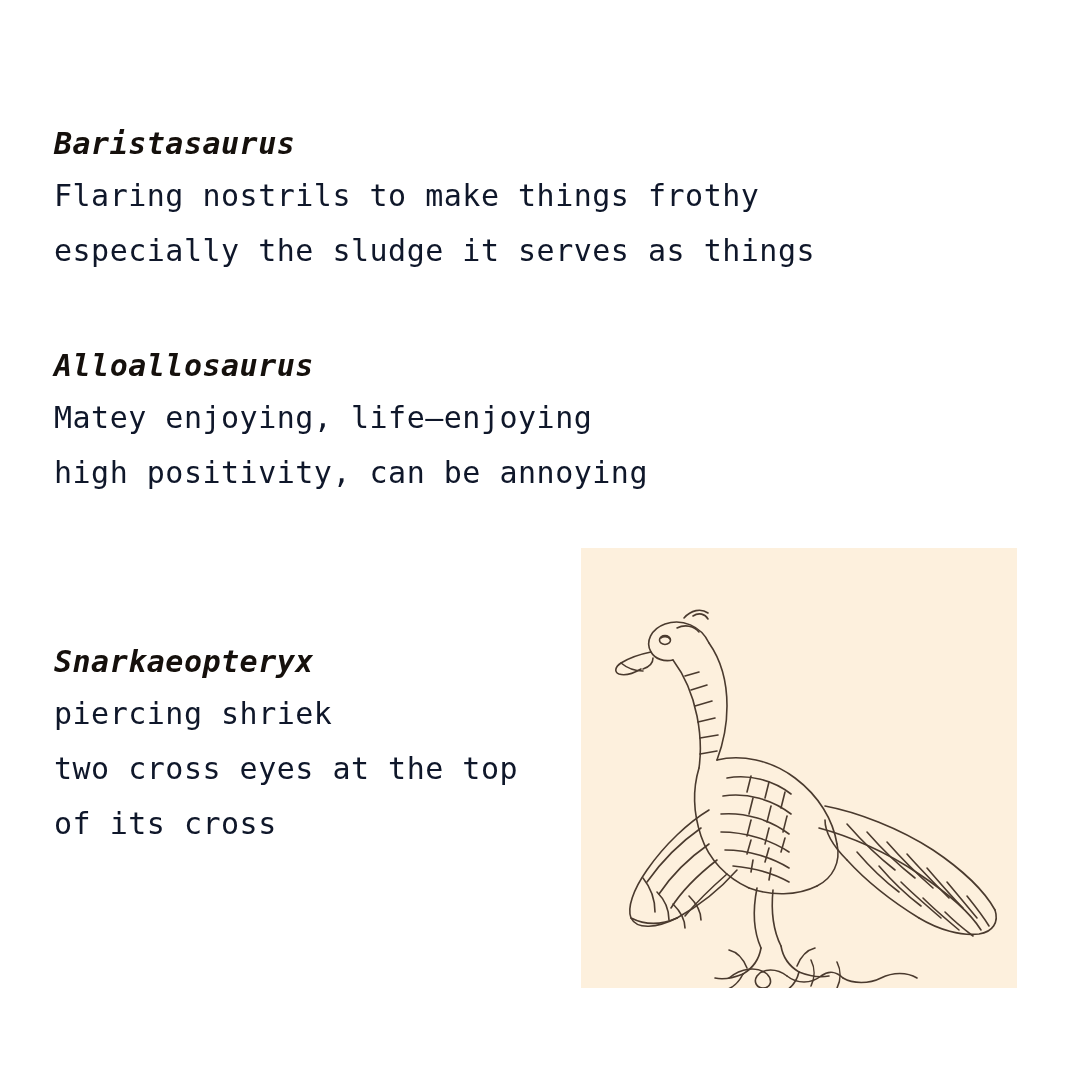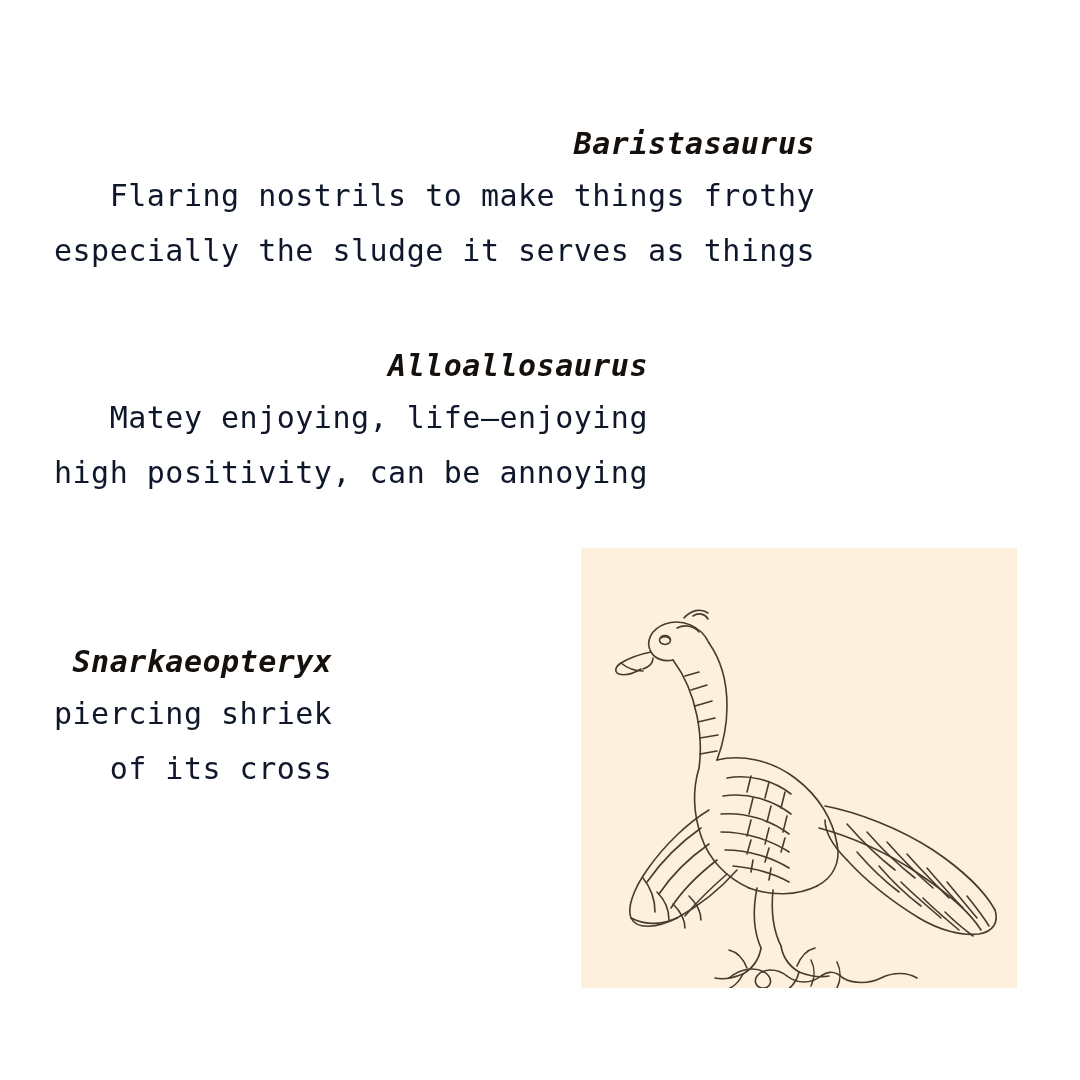--- a/index.html
+++ b/index.html
@@ -32,21 +32,20 @@
     display: block;
     width: 436px;
     height: 440px;
   }
   .entries {
     position: absolute;
     left: 0;
     top: 0;
     width: 1080px;
     height: 1080px;
-    text-align: right;
   }
   .entry {
     position: absolute;
     left: 54px;
   }
   .entry-1 { top: 120px; }
   .entry-2 { top: 342px; }
   .entry-3 { top: 638px; }
 
   .entry-title {
@@ -182,18 +181,19 @@
 
     <div class="entry entry-2">
       <div class="entry-title">Alloallosaurus</div>
       <div class="entry-line">Matey enjoying, life–enjoying</div>
       <div class="entry-line">high positivity, can be annoying</div>
     </div>
 
     <div class="entry entry-3">
       <div class="entry-title">Snarkaeopteryx</div>
       <div class="entry-line">piercing shriek</div>
+      <div class="entry-line">two cross eyes at the top</div>
       <div class="entry-line">of its cross</div>
     </div>
 
   </div>
 
 </div>
 
 </body></html>

